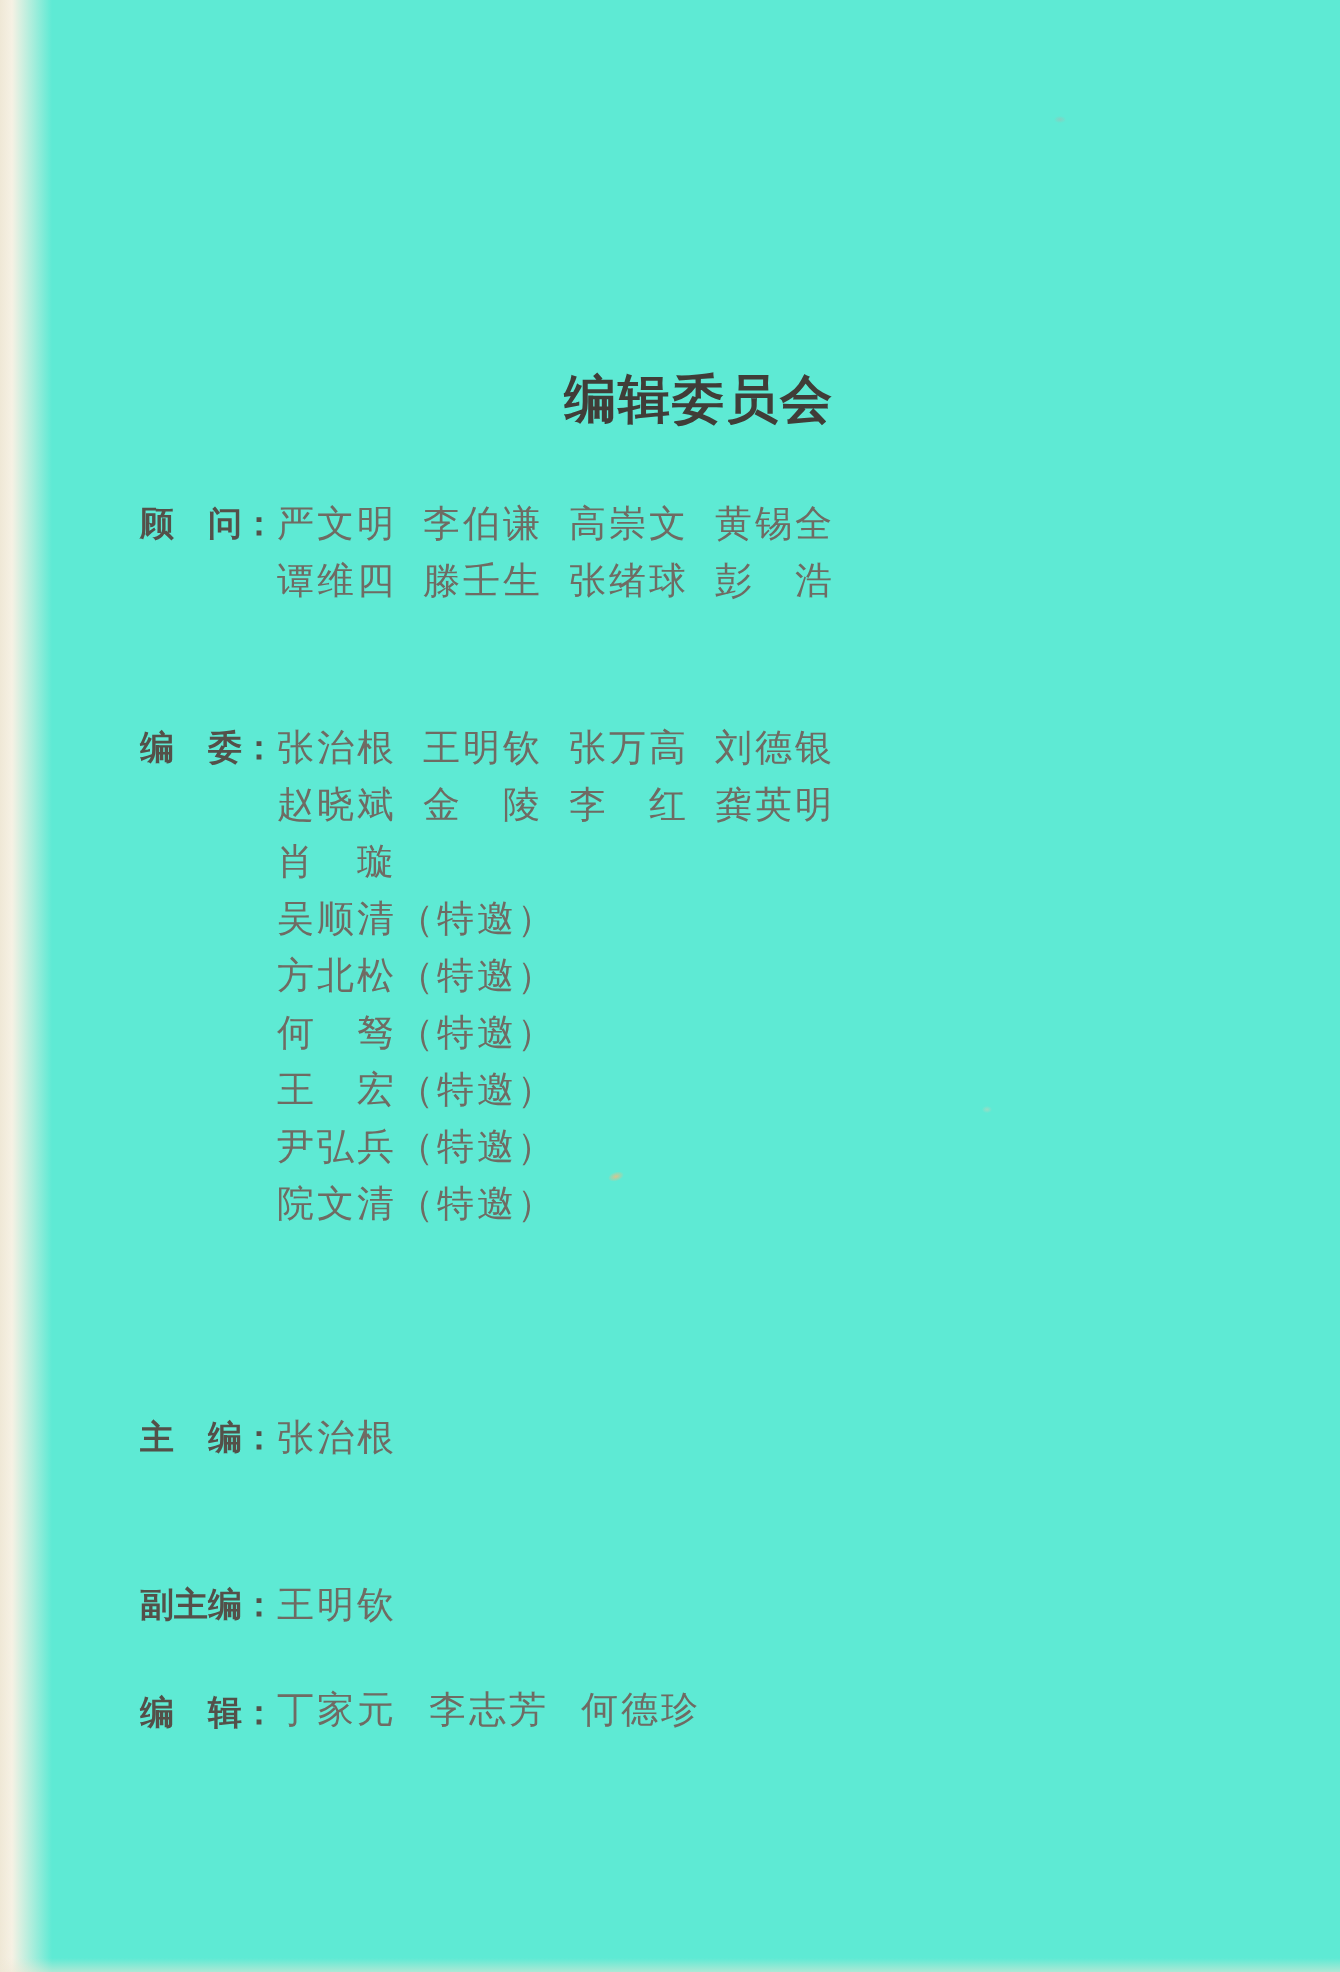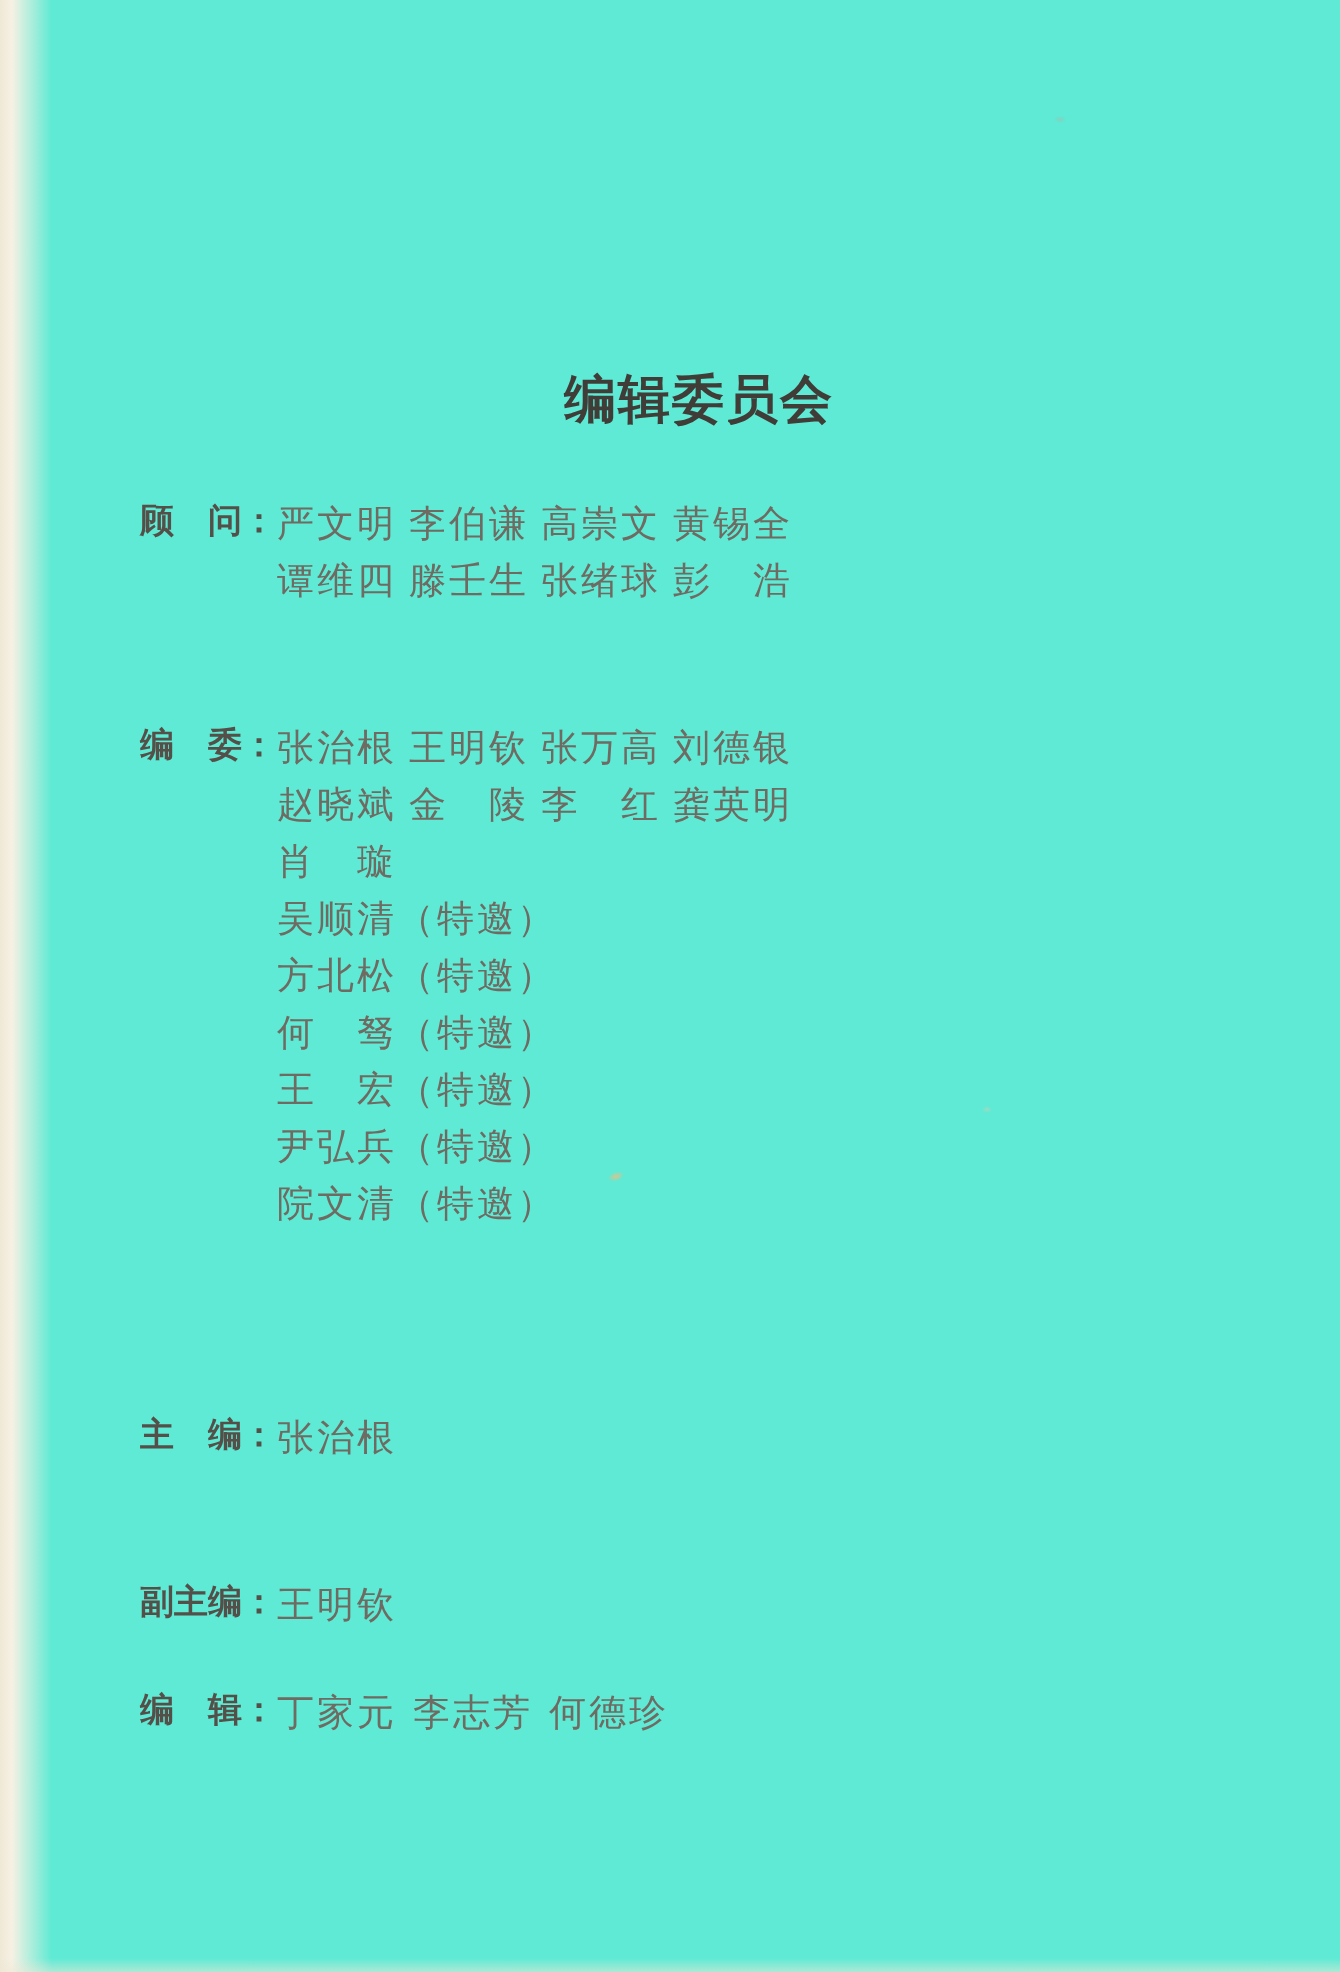--- a/index.html
+++ b/index.html
@@ -30,28 +30,28 @@
     color:#403d38;
     white-space:pre;
   }
   .sec{
     position:absolute;left:140px;
     display:flex;align-items:flex-start;
     line-height:57px;
   }
   .label{
     flex:0 0 137px;width:137px;
-    font-family:Liberation Mono, monospace;
+    font-family:Liberation Serif, serif;
     font-weight:700;
     font-size:34px;
     color:#545049;
     white-space:pre;
   }
   .names{display:flex;flex-direction:column;}
-  .row{display:flex;gap:12px;}
+  .row{display:flex;gap:26px;}
   .name{
     font-size:37px;
     letter-spacing:3px;
     color:#6f6b63;
     white-space:pre;
     min-width:111px;
   }
   .name.wide{min-width:0;text-align:right;}
   
   .speck{position:absolute;border-radius:50%;pointer-events:none;}
@@ -146,20 +146,20 @@
     <div class="names">
       <div class="row">
         <span class="name">王明钦</span>
       </div>
     </div>
   </section>
 
   <section class="sec" style="top:1684px;">
     <div class="label">编　辑：</div>
     <div class="names">
-      <div class="row" style="gap:16px;">
+      <div class="row" style="gap:32px;font-family:Liberation Mono, monospace;">
         <span class="name">丁家元</span>
         <span class="name">李志芳</span>
         <span class="name">何德珍</span>
       </div>
     </div>
   </section>
 </div>
 
 </body></html>

